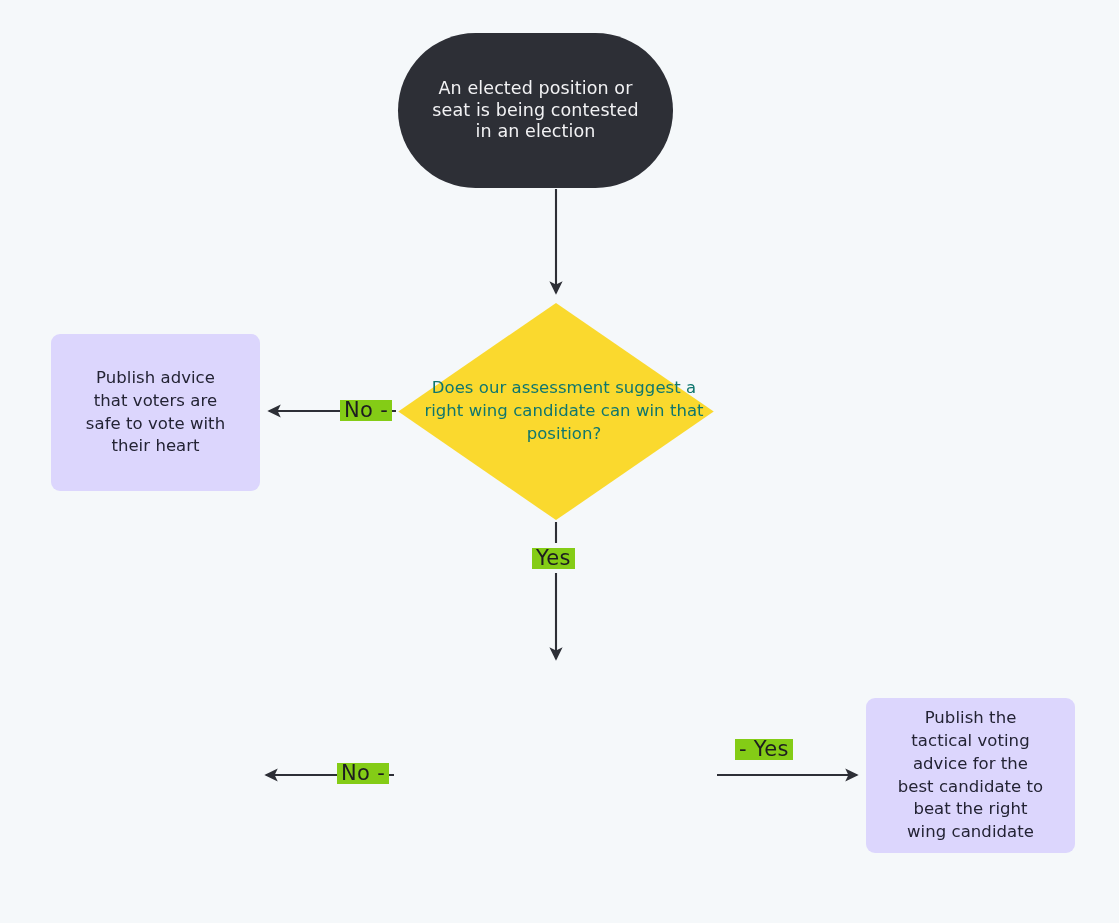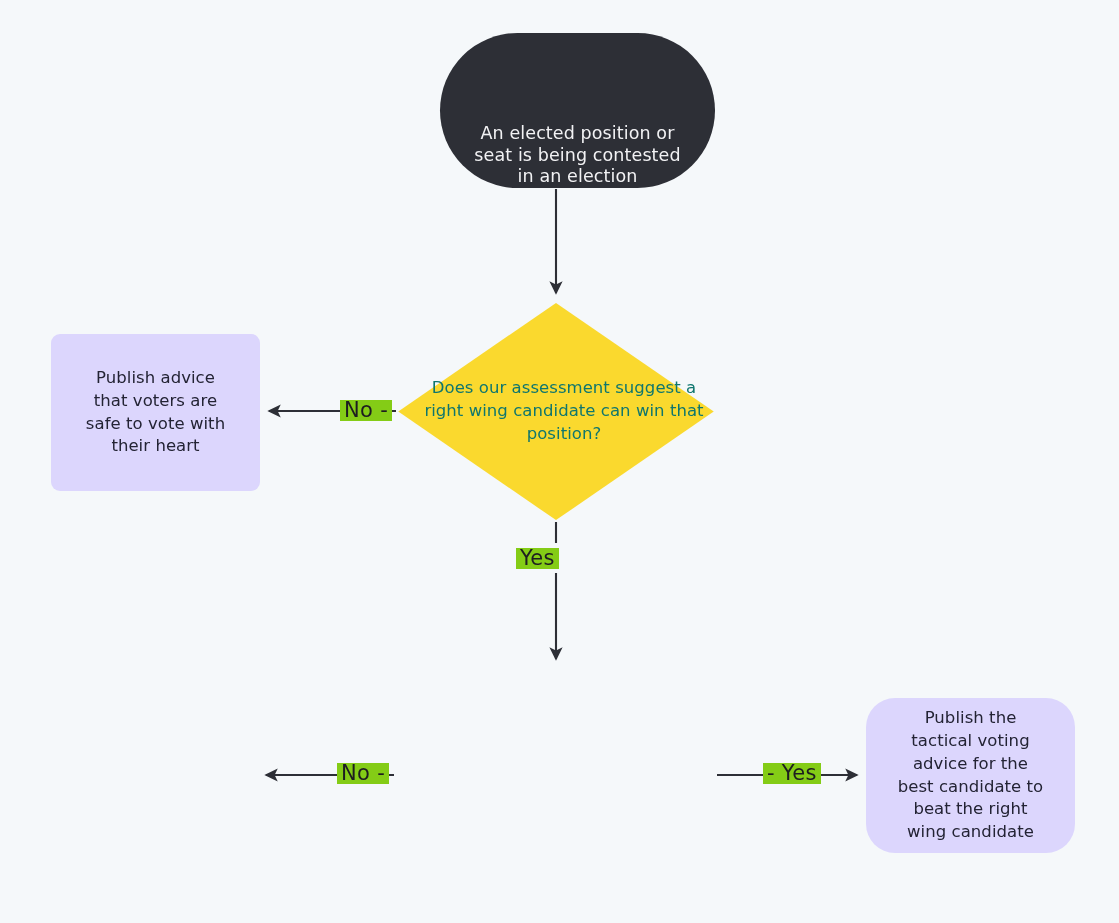--- a/index.html
+++ b/index.html
@@ -11,53 +11,53 @@
   }
   #canvas { position: relative; width: 1119px; height: 923px; }
 
   svg.edges { position: absolute; left: 0; top: 0; width: 1119px; height: 923px; pointer-events: none; }
 
   .node { position: absolute; display: flex; align-items: center; justify-content: center; text-align: center; }
   .node .label { display: block; white-space: pre-line; }
 
   
   #start-node {
-    left: 440px; top: 33px; width: 275px; height: 155px;
-    background: #2d2f36; border-radius: 78px; align-items: flex-end;
+    left: 398px; top: 33px; width: 275px; height: 155px;
+    background: #2d2f36; border-radius: 78px;
   }
   #start-node .label { color: #f2f2f4; font-size: 17.5px; line-height: 1.24; letter-spacing: .1px; padding: 0 26px; }
 
   
   .diamond { background: transparent; }
   .diamond .shape {
     position: absolute; left: 0; top: 0; width: 100%; height: 100%;
     background: #fad92e;
     clip-path: polygon(50% 0.4%, 99.6% 50%, 50% 99.6%, 0.4% 50%);
     border-radius: 10px;
   }
   .diamond .label { position: relative; z-index: 2; color: #0f766e; font-size: 16.5px; line-height: 1.38; letter-spacing: .05px; margin-left: 16px; }
   #decision-1 { left: 397px; top: 302px; width: 318px; height: 219px; }
   #decision-2 { left: 395px; top: 667px; width: 320px; height: 217px; }
 
   
   .outcome { background: #dcd6fd; border-radius: 9px; }
   .outcome .label { color: #232334; font-size: 16.5px; line-height: 1.38; letter-spacing: .05px; padding: 0 28px; }
   #outcome-safe-heart   { left: 51px;  top: 334px; width: 209px; height: 157px; }
   #outcome-manual-review{ left: 48px;  top: 698px; width: 209px; height: 155px; }
-  #outcome-tactical     { left: 866px; top: 698px; width: 209px; height: 155px; border-radius: 29px; }
+  #outcome-tactical     { left: 866px; top: 698px; width: 209px; height: 155px; }
 
   
   .edge-label {
     position: absolute; color: #1d1d20; font-size: 21px; letter-spacing: .3px;
     white-space: nowrap; background: #84cc16; padding: 0 4px; line-height: 1;
   }
   #edge-label-no-1  { left: 340px; top: 400px; }
-  #edge-label-yes-1 { left: 516px; top: 548px; }
+  #edge-label-yes-1 { left: 532px; top: 548px; }
   #edge-label-no-2  { left: 337px; top: 763px; }
-  #edge-label-yes-2 { left: 735px; top: 763px; margin-left: 28px; }
+  #edge-label-yes-2 { left: 735px; top: 739px; }
 </style>
 </head>
 <body>
 
 <div id="canvas">
 
   <svg class="edges" viewBox="0 0 1119 923">
     <defs>
       <marker id="arrowhead" markerWidth="7" markerHeight="7" refX="5.6" refY="3.5" orient="auto" markerUnits="strokeWidth">
         <path d="M0,0.35 L6.4,3.5 L0,6.65 L1.5,3.5 Z" fill="#2d2f36"></path>

